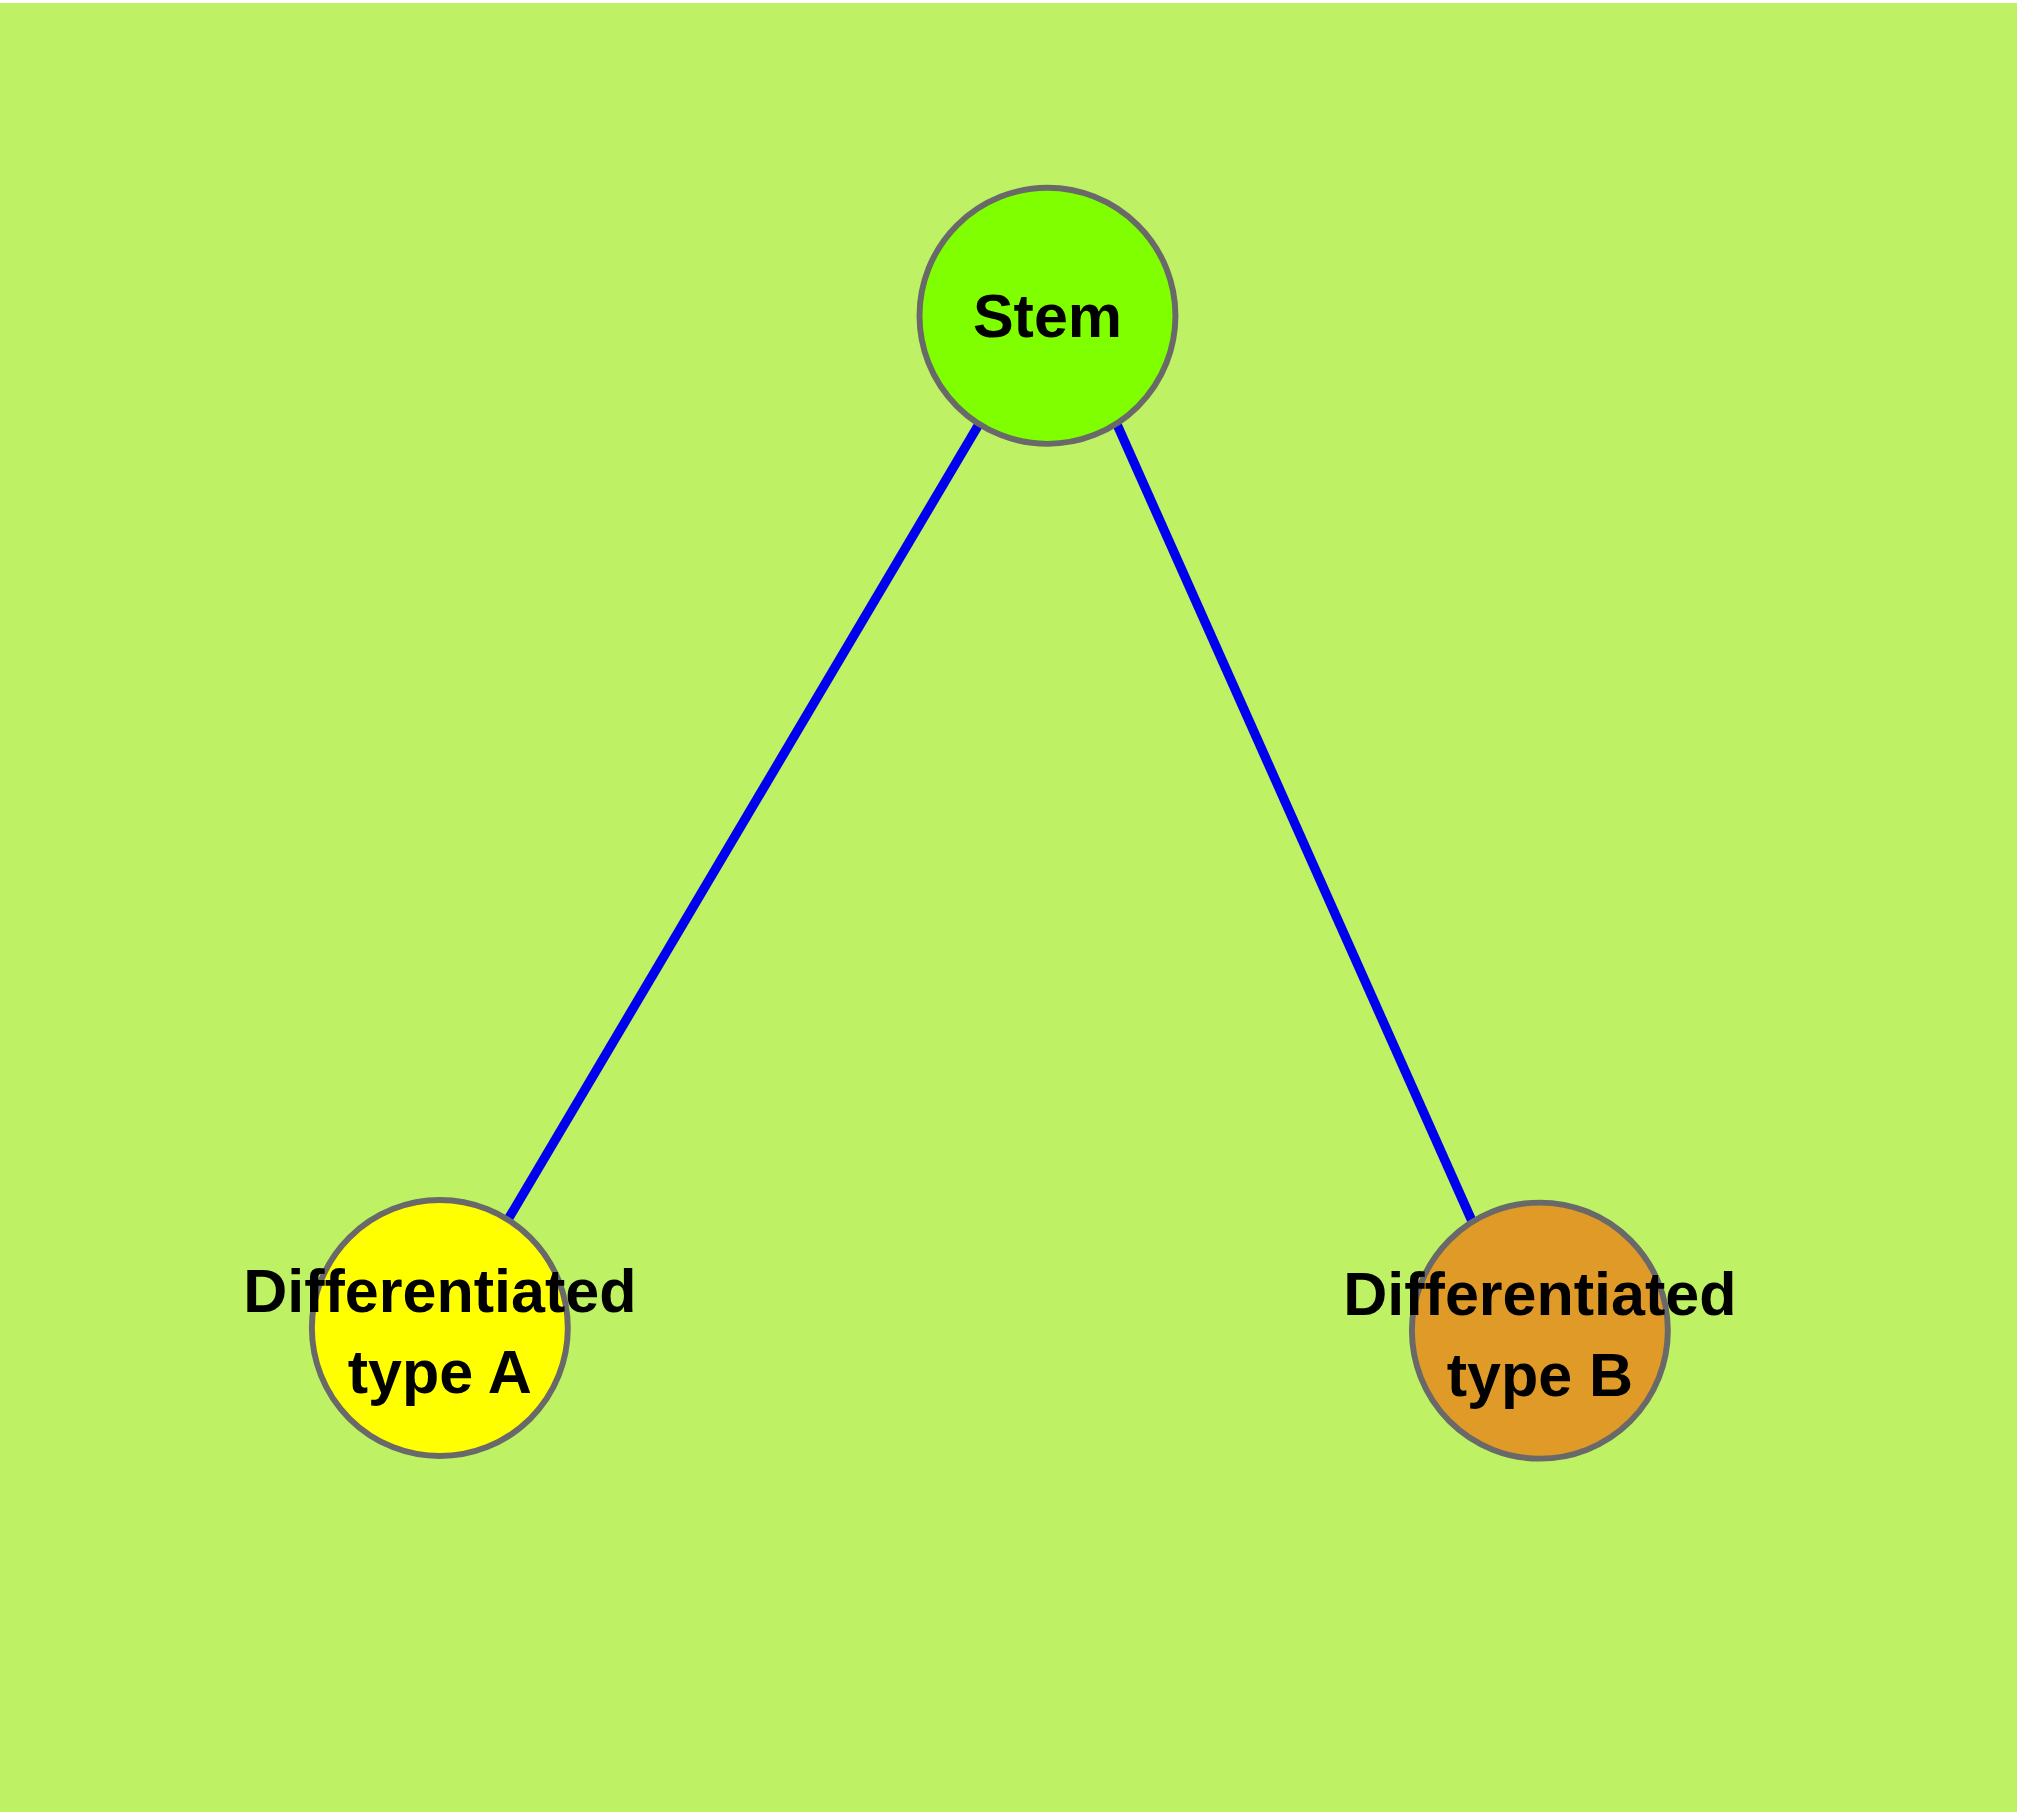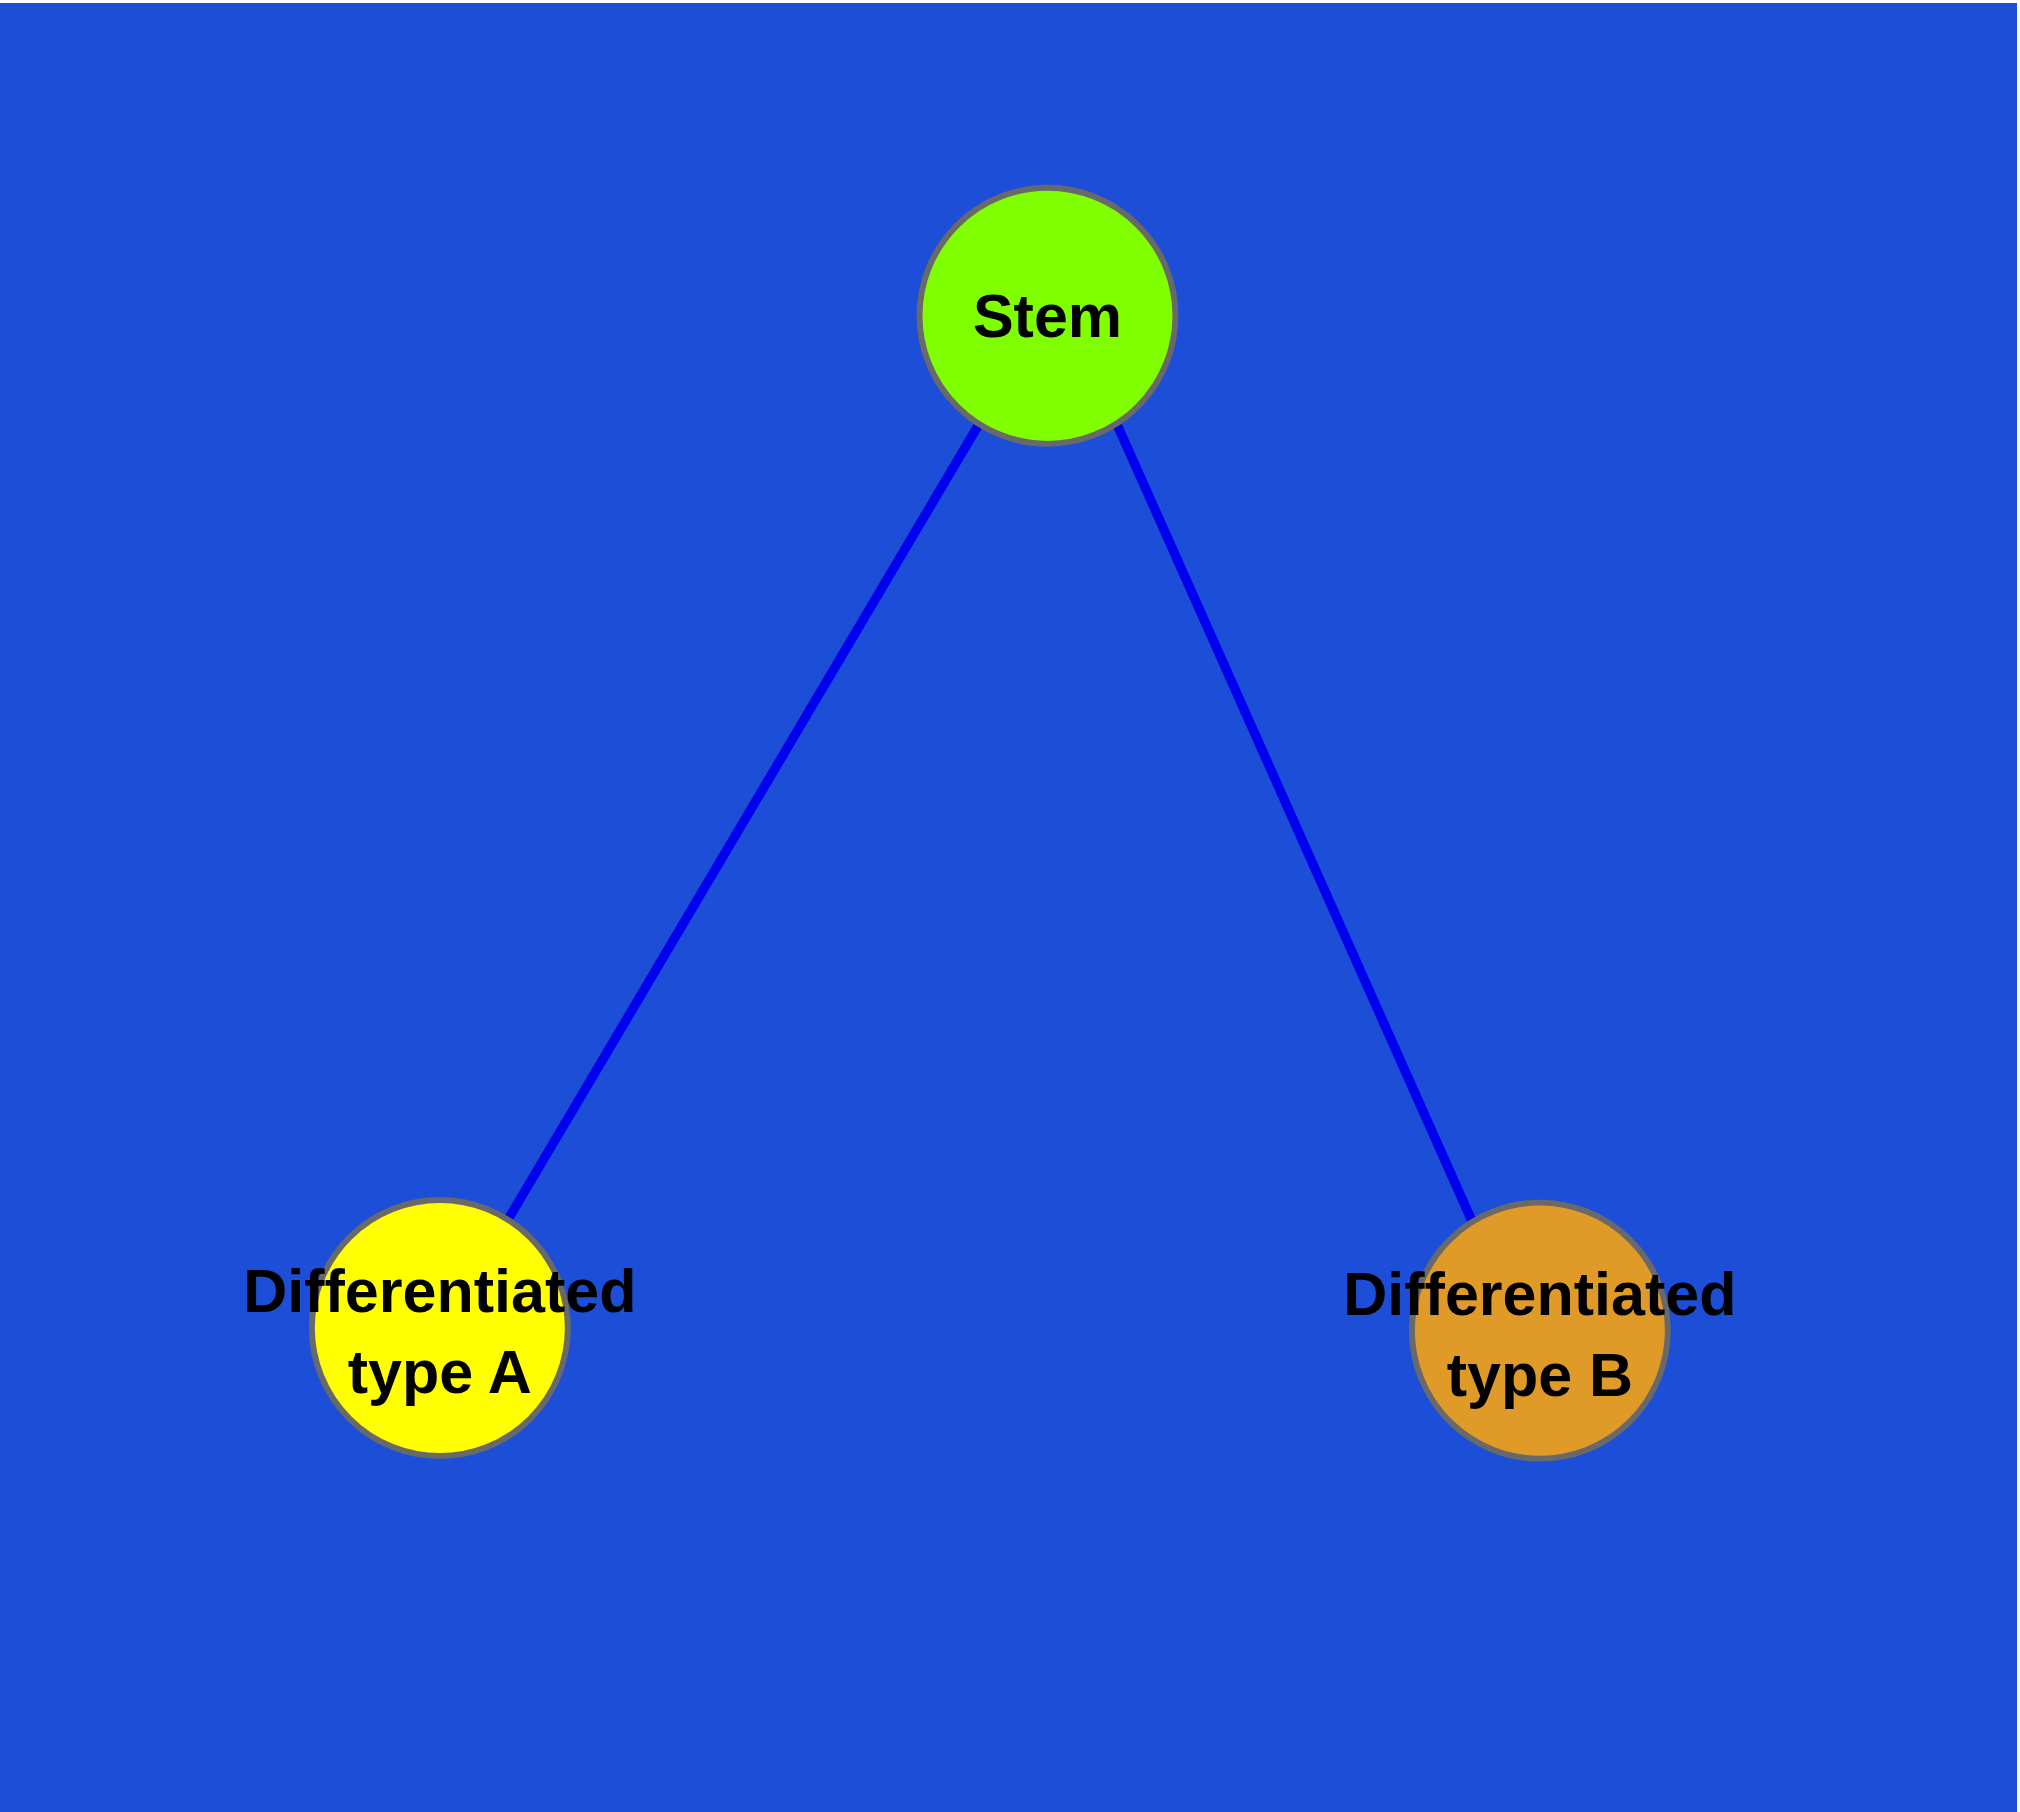--- a/index.html
+++ b/index.html
@@ -13,21 +13,21 @@
     height: 1812px;
     overflow: hidden;
     font-family: "Liberation Sans", "DejaVu Sans", sans-serif;
   }
   #graph-canvas {
     position: absolute;
     left: 0;
     top: 2.5px;
     width: 2017px;
     height: 1810px;
-    background: #1d4ed8;
+    background: #bef264;
   }
   #graph-svg {
     position: absolute;
     left: 0;
     top: 0;
     width: 2017px;
     height: 1810px;
     display: block;
   }
   .edge-line {

